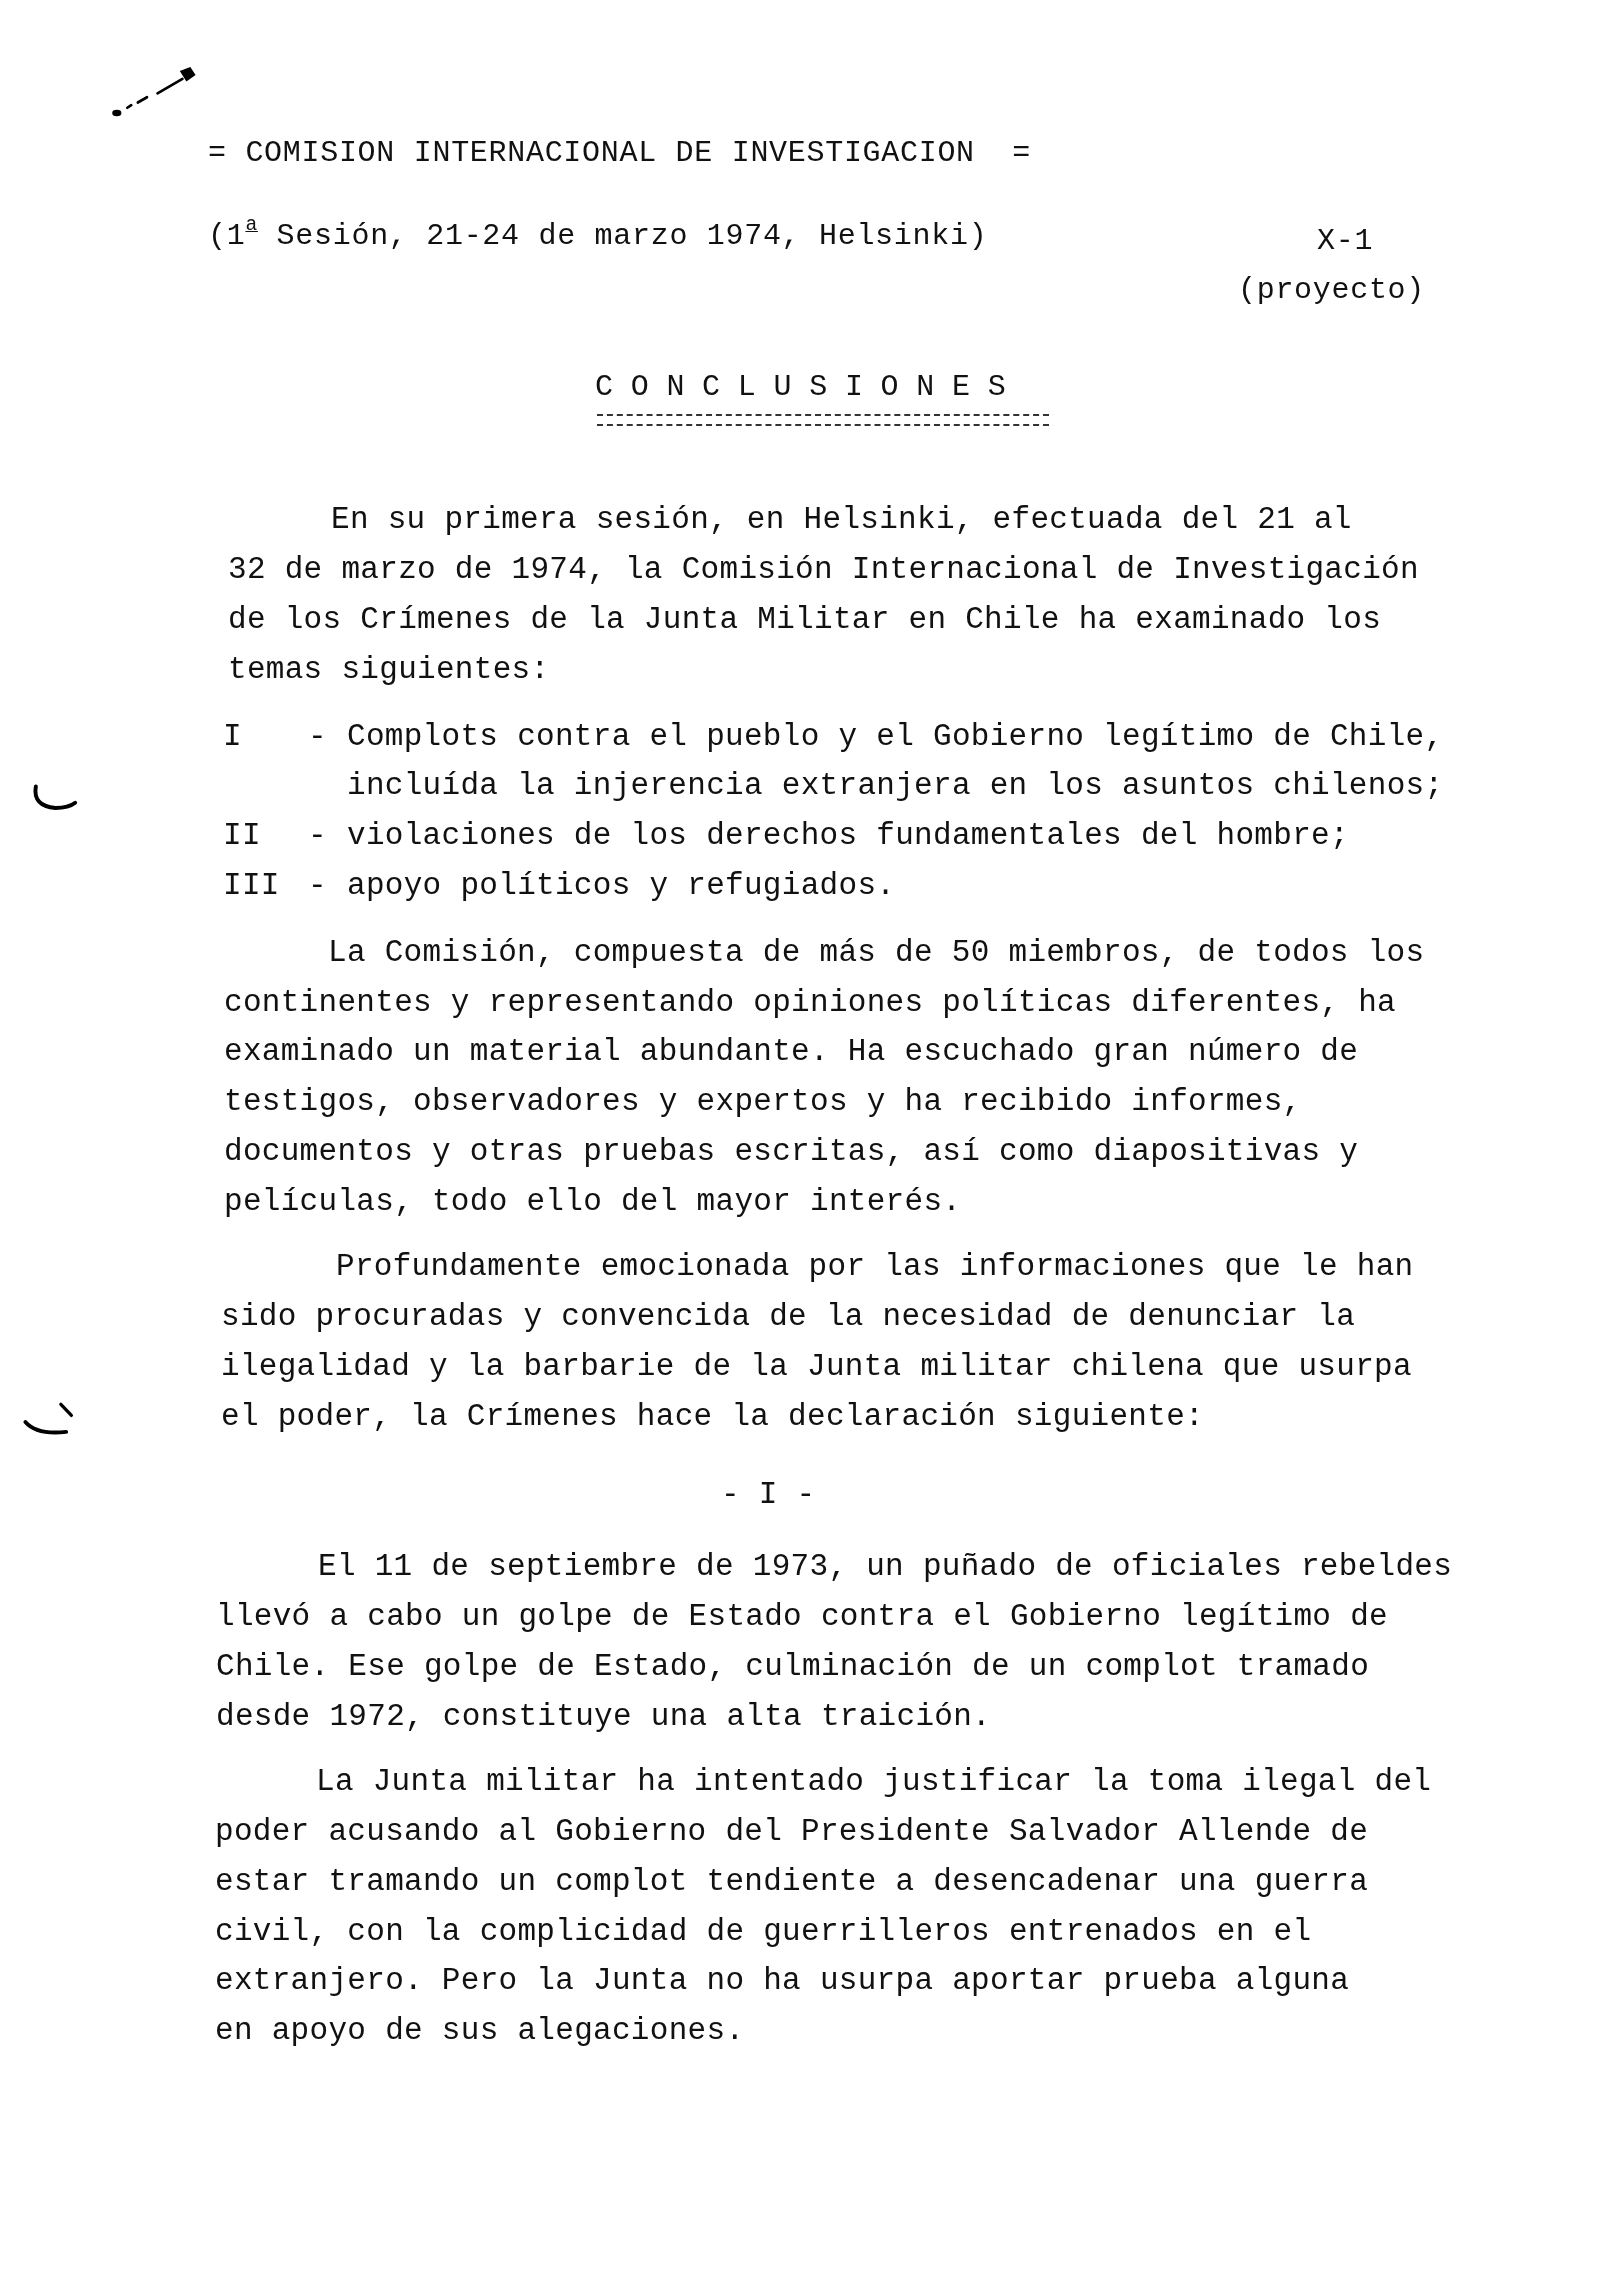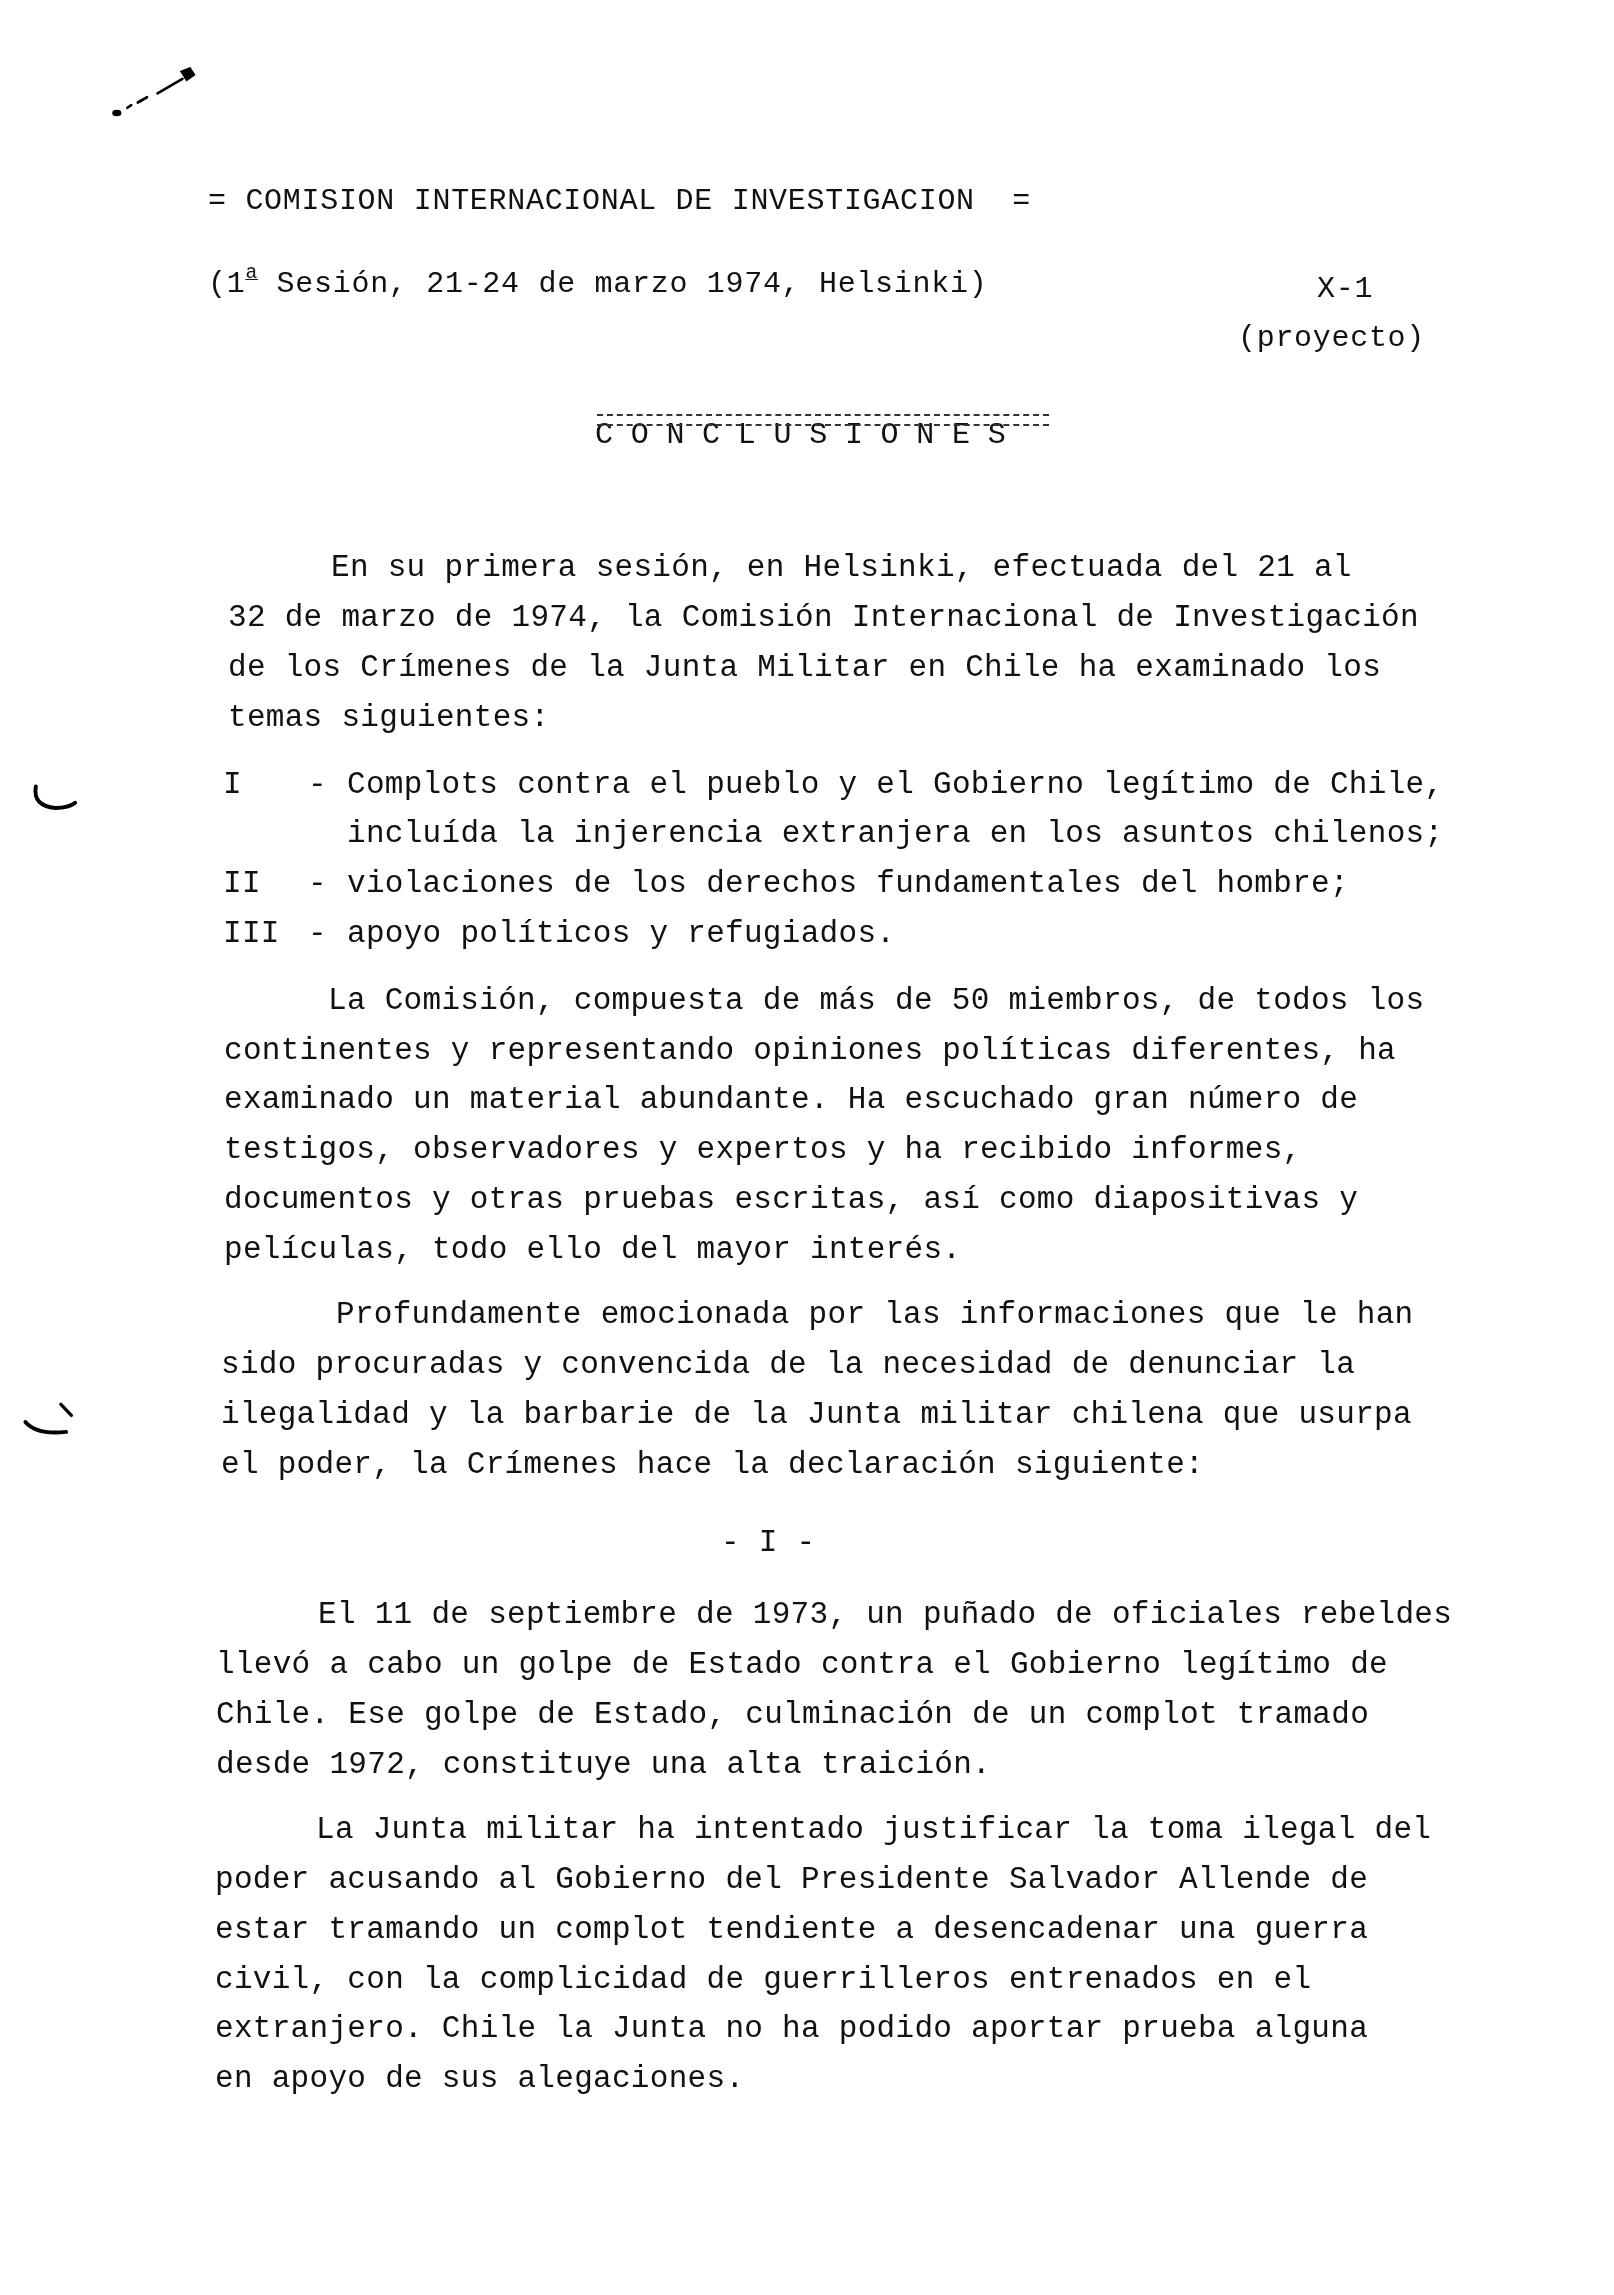--- a/index.html
+++ b/index.html
@@ -1,19 +1,19 @@
 <!DOCTYPE html>
 <html style="font-size:10.5px"><head>
 <meta charset="utf-8">
 <style>
   html, body { margin: 0; padding: 0; background: #ffffff; }
   body { width: 1614px; height: 2295px; position: relative; overflow: hidden;
          font-family: "Liberation Mono", "DejaVu Sans Mono", monospace; color: #111; }
   .page { position: absolute; left: 0; top: 0; width: 1614px; height: 2295px; background: #fff; }
-  .line { position: absolute; white-space: pre; font-size: 31px; line-height: 1; letter-spacing: 0.3px; margin-top: 48px; }
+  .line { position: absolute; white-space: pre; font-size: 31px; line-height: 1; letter-spacing: 0.3px; }
   .hdr  { font-size: 30px; letter-spacing: 0.7px; }
   .sup  { font-size: 19.7px; position: relative; top: -14.4px; text-decoration: underline; }
   .title { letter-spacing: 17.7px; font-size: 30px; }
   .rule  { position: absolute; left: 597px; top: 414px; width: 452px; height: 7.9px;
            border-top: 2px dashed #333; border-bottom: 2px dashed #333; }
   .mark  { position: absolute; }
 </style>
 </head>
 <body>
 
@@ -89,18 +89,18 @@
     <div class="line" style="left:216px;top:1601px">llevó a cabo un golpe de Estado contra el Gobierno legítimo de</div>
     <div class="line" style="left:216px;top:1651px">Chile. Ese golpe de Estado, culminación de un complot tramado</div>
     <div class="line" style="left:216px;top:1701px">desde 1972, constituye una alta traición.</div>
   </div>
 
   <div>
     <div class="line" style="left:316px;top:1766px">La Junta militar ha intentado justificar la toma ilegal del</div>
     <div class="line" style="left:215px;top:1816px">poder acusando al Gobierno del Presidente Salvador Allende de</div>
     <div class="line" style="left:215px;top:1866px">estar tramando un complot tendiente a desencadenar una guerra</div>
     <div class="line" style="left:215px;top:1916px">civil, con la complicidad de guerrilleros entrenados en el</div>
-    <div class="line" style="left:215px;top:1965px">extranjero. Chile la Junta no ha podido aportar prueba alguna</div>
+    <div class="line" style="left:215px;top:1965px">extranjero. Pero la Junta no ha usurpa aportar prueba alguna</div>
     <div class="line" style="left:215px;top:2015px">en apoyo de sus alegaciones.</div>
   </div>
 
 </div>
 
 
 </body></html>

